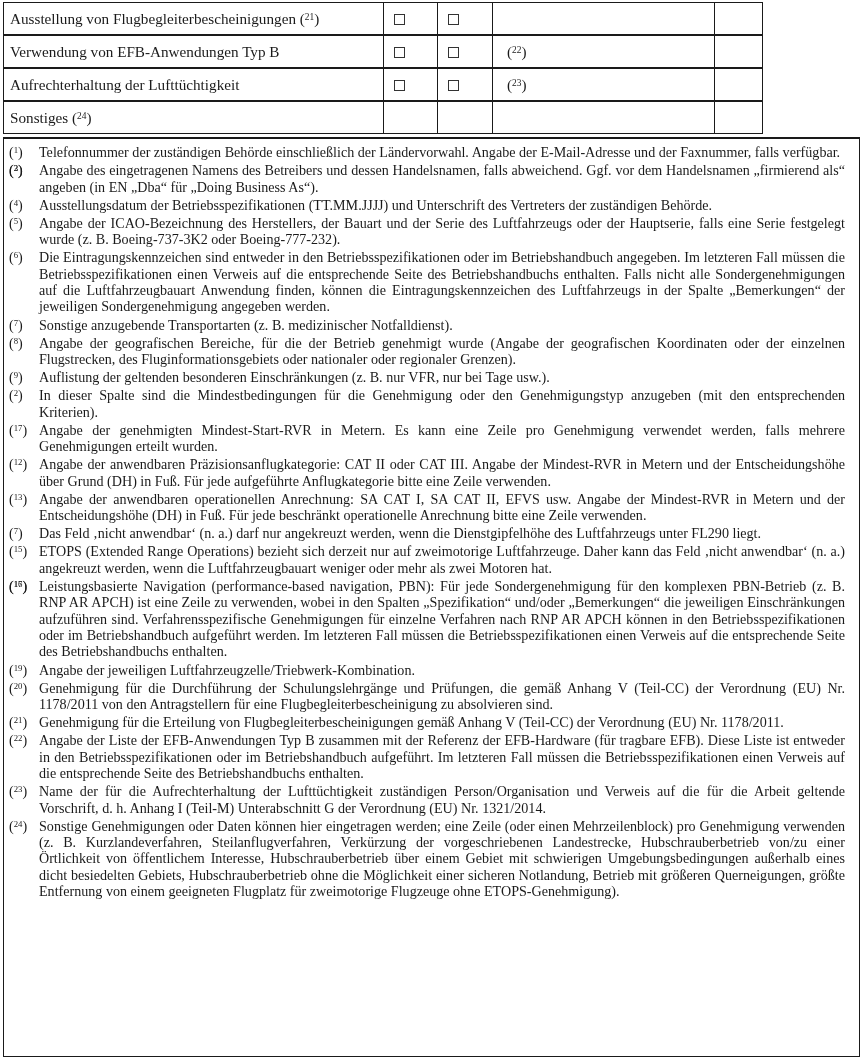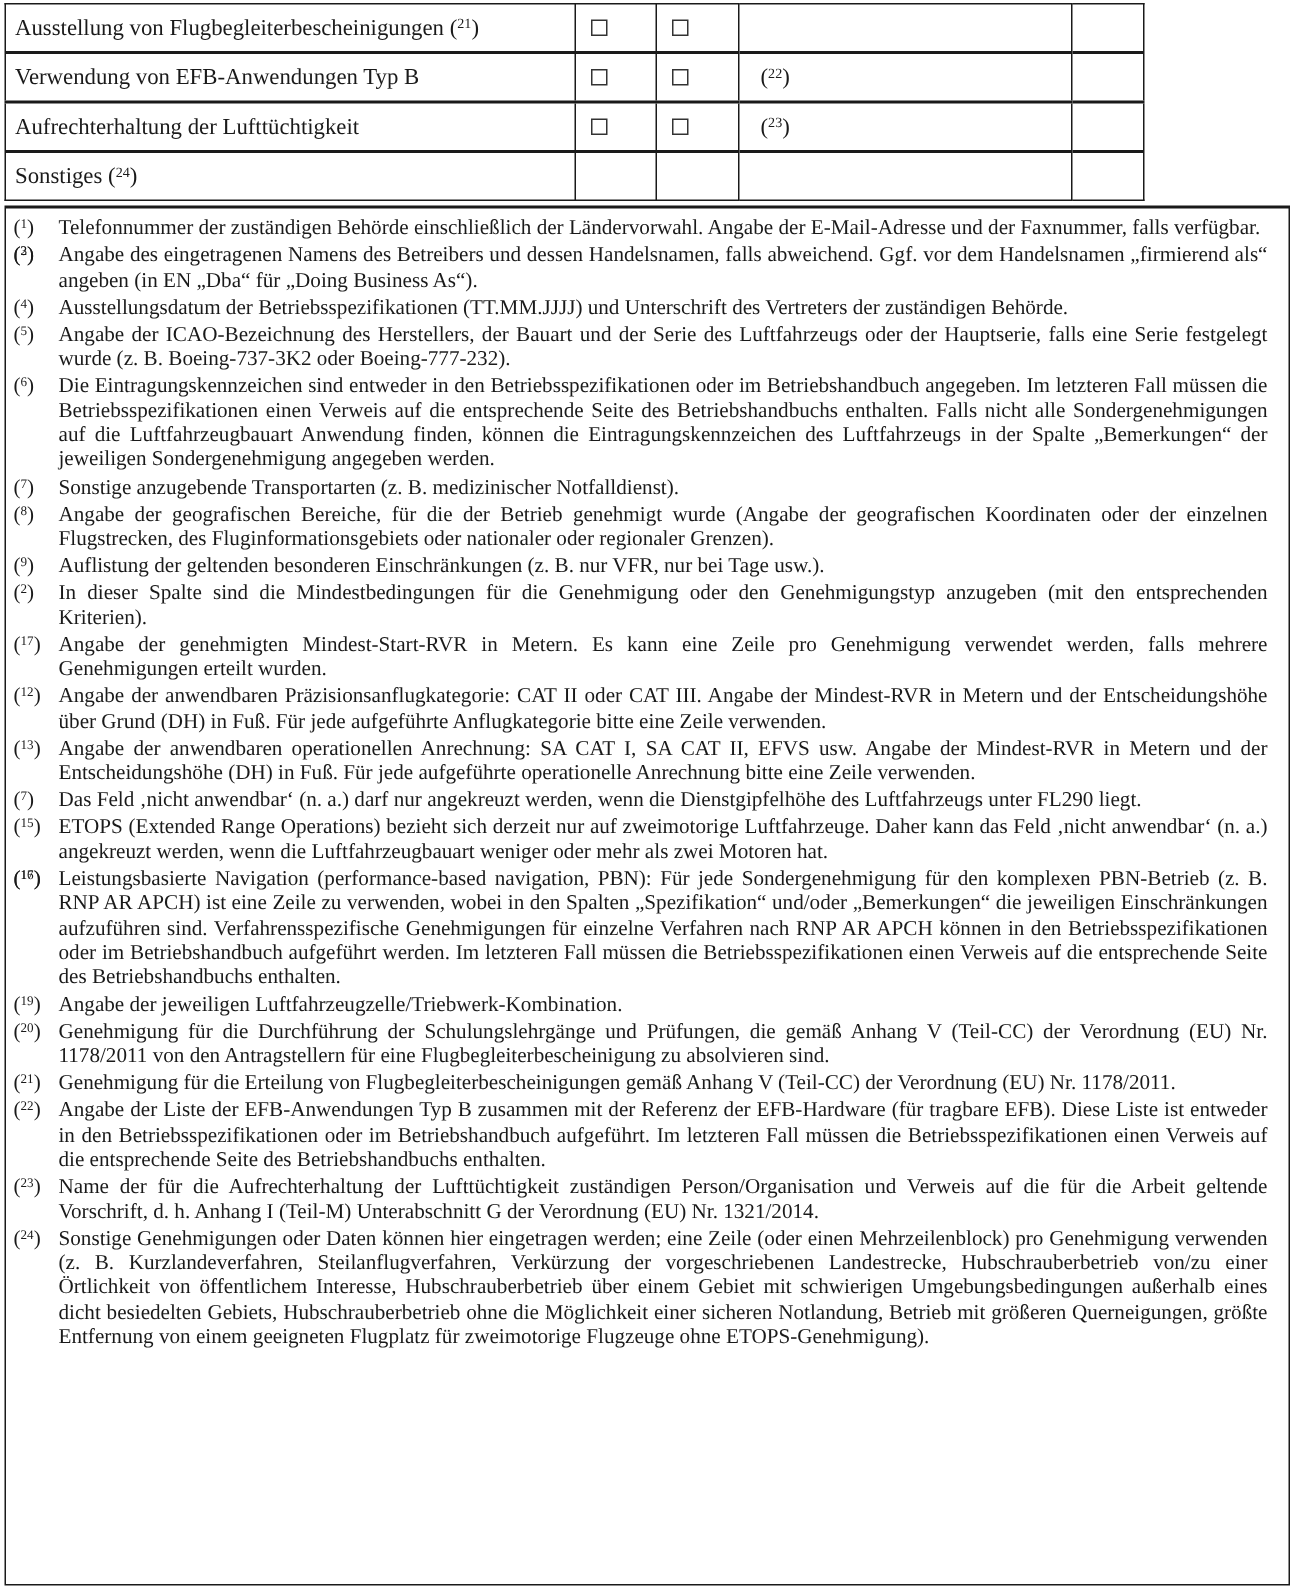--- a/index.html
+++ b/index.html
@@ -132,21 +132,21 @@
       <div class="note"><span class="marker">(<span class="sup">3</span>)</span><span>Angabe des eingetragenen Namens des Betreibers und dessen Handelsnamen, falls abweichend. Ggf. vor dem Handelsnamen „firmierend als“ angeben (in EN „Dba“ für „Doing Business As“).</span></div>
       <div class="note"><span class="marker">(<span class="sup">4</span>)</span><span>Ausstellungsdatum der Betriebsspezifikationen (TT.MM.JJJJ) und Unterschrift des Vertreters der zuständigen Behörde.</span></div>
       <div class="note"><span class="marker">(<span class="sup">5</span>)</span><span>Angabe der ICAO-Bezeichnung des Herstellers, der Bauart und der Serie des Luftfahrzeugs oder der Hauptserie, falls eine Serie festgelegt wurde (z. B. Boeing-737-3K2 oder Boeing-777-232).</span></div>
       <div class="note"><span class="marker">(<span class="sup">6</span>)</span><span>Die Eintragungskennzeichen sind entweder in den Betriebsspezifikationen oder im Betriebshandbuch angegeben. Im letzteren Fall müssen die Betriebsspezifikationen einen Verweis auf die entsprechende Seite des Betriebshandbuchs enthalten. Falls nicht alle Sondergenehmigungen auf die Luftfahrzeugbauart Anwendung finden, können die Eintragungskennzeichen des Luftfahrzeugs in der Spalte „Bemerkungen“ der jeweiligen Sondergenehmigung angegeben werden.</span></div>
       <div class="note"><span class="marker">(<span class="sup">7</span>)</span><span>Sonstige anzugebende Transportarten (z. B. medizinischer Notfalldienst).</span></div>
       <div class="note"><span class="marker">(<span class="sup">8</span>)</span><span>Angabe der geografischen Bereiche, für die der Betrieb genehmigt wurde (Angabe der geografischen Koordinaten oder der einzelnen Flugstrecken, des Fluginformationsgebiets oder nationaler oder regionaler Grenzen).</span></div>
       <div class="note"><span class="marker">(<span class="sup">9</span>)</span><span>Auflistung der geltenden besonderen Einschränkungen (z. B. nur VFR, nur bei Tage usw.).</span></div>
       <div class="note"><span class="marker">(<span class="sup">2</span>)</span><span>In dieser Spalte sind die Mindestbedingungen für die Genehmigung oder den Genehmigungstyp anzugeben (mit den entsprechenden Kriterien).</span></div>
       <div class="note"><span class="marker">(<span class="sup">17</span>)</span><span>Angabe der genehmigten Mindest-Start-RVR in Metern. Es kann eine Zeile pro Genehmigung verwendet werden, falls mehrere Genehmigungen erteilt wurden.</span></div>
       <div class="note"><span class="marker">(<span class="sup">12</span>)</span><span>Angabe der anwendbaren Präzisionsanflugkategorie: CAT II oder CAT III. Angabe der Mindest-RVR in Metern und der Entscheidungshöhe über Grund (DH) in Fuß. Für jede aufgeführte Anflugkategorie bitte eine Zeile verwenden.</span></div>
-      <div class="note"><span class="marker">(<span class="sup">13</span>)</span><span>Angabe der anwendbaren operationellen Anrechnung: SA CAT I, SA CAT II, EFVS usw. Angabe der Mindest-RVR in Metern und der Entscheidungshöhe (DH) in Fuß. Für jede aufgeführte operationelle Anrechnung bitte eine Zeile verwenden.</span></div>
+      <div class="note"><span class="marker">(<span class="sup">13</span>)</span><span>Angabe der anwendbaren operationellen Anrechnung: SA CAT I, SA CAT II, EFVS usw. Angabe der Mindest-RVR in Metern und der Entscheidungshöhe (DH) in Fuß. Für jede beschränkt operationelle Anrechnung bitte eine Zeile verwenden.</span></div>
       <div class="note"><span class="marker">(<span class="sup">7</span>)</span><span>Das Feld ‚nicht anwendbar‘ (n. a.) darf nur angekreuzt werden, wenn die Dienstgipfelhöhe des Luftfahrzeugs unter FL290 liegt.</span></div>
       <div class="note"><span class="marker">(<span class="sup">15</span>)</span><span>ETOPS (Extended Range Operations) bezieht sich derzeit nur auf zweimotorige Luftfahrzeuge. Daher kann das Feld ‚nicht anwendbar‘ (n. a.) angekreuzt werden, wenn die Luftfahrzeugbauart weniger oder mehr als zwei Motoren hat.</span></div>
       <div class="note"><span class="marker">(<span class="sup">16</span>)</span></div>
       <div class="note"><span class="marker">(<span class="sup">17</span>)</span><span>Leistungsbasierte Navigation (performance-based navigation, PBN): Für jede Sondergenehmigung für den komplexen PBN-Betrieb (z. B. RNP AR APCH) ist eine Zeile zu verwenden, wobei in den Spalten „Spezifikation“ und/oder „Bemerkungen“ die jeweiligen Einschränkungen aufzuführen sind. Verfahrensspezifische Genehmigungen für einzelne Verfahren nach RNP AR APCH können in den Betriebsspezifikationen oder im Betriebshandbuch aufgeführt werden. Im letzteren Fall müssen die Betriebsspezifikationen einen Verweis auf die entsprechende Seite des Betriebshandbuchs enthalten.</span></div>
       <div class="note"><span class="marker">(<span class="sup">19</span>)</span><span>Angabe der jeweiligen Luftfahrzeugzelle/Triebwerk-Kombination.</span></div>
       <div class="note"><span class="marker">(<span class="sup">20</span>)</span><span>Genehmigung für die Durchführung der Schulungslehrgänge und Prüfungen, die gemäß Anhang V (Teil-CC) der Verordnung (EU) Nr. 1178/2011 von den Antragstellern für eine Flugbegleiterbescheinigung zu absolvieren sind.</span></div>
       <div class="note"><span class="marker">(<span class="sup">21</span>)</span><span>Genehmigung für die Erteilung von Flugbegleiterbescheinigungen gemäß Anhang V (Teil-CC) der Verordnung (EU) Nr. 1178/2011.</span></div>
       <div class="note"><span class="marker">(<span class="sup">22</span>)</span><span>Angabe der Liste der EFB-Anwendungen Typ B zusammen mit der Referenz der EFB-Hardware (für tragbare EFB). Diese Liste ist entweder in den Betriebsspezifikationen oder im Betriebshandbuch aufgeführt. Im letzteren Fall müssen die Betriebsspezifikationen einen Verweis auf die entsprechende Seite des Betriebshandbuchs enthalten.</span></div>
       <div class="note"><span class="marker">(<span class="sup">23</span>)</span><span>Name der für die Aufrechterhaltung der Lufttüchtigkeit zuständigen Person/Organisation und Verweis auf die für die Arbeit geltende Vorschrift, d. h. Anhang I (Teil-M) Unterabschnitt G der Verordnung (EU) Nr. 1321/2014.</span></div>
       <div class="note"><span class="marker">(<span class="sup">24</span>)</span><span>Sonstige Genehmigungen oder Daten können hier eingetragen werden; eine Zeile (oder einen Mehrzeilenblock) pro Genehmigung verwenden (z. B. Kurzlandeverfahren, Steilanflugverfahren, Verkürzung der vorgeschriebenen Landestrecke, Hubschrauberbetrieb von/zu einer Örtlichkeit von öffentlichem Interesse, Hubschrauberbetrieb über einem Gebiet mit schwierigen Umgebungsbedingungen außerhalb eines dicht besiedelten Gebiets, Hubschrauberbetrieb ohne die Möglichkeit einer sicheren Notlandung, Betrieb mit größeren Querneigungen, größte Entfernung von einem geeigneten Flugplatz für zweimotorige Flugzeuge ohne ETOPS-Genehmigung).</span></div>

